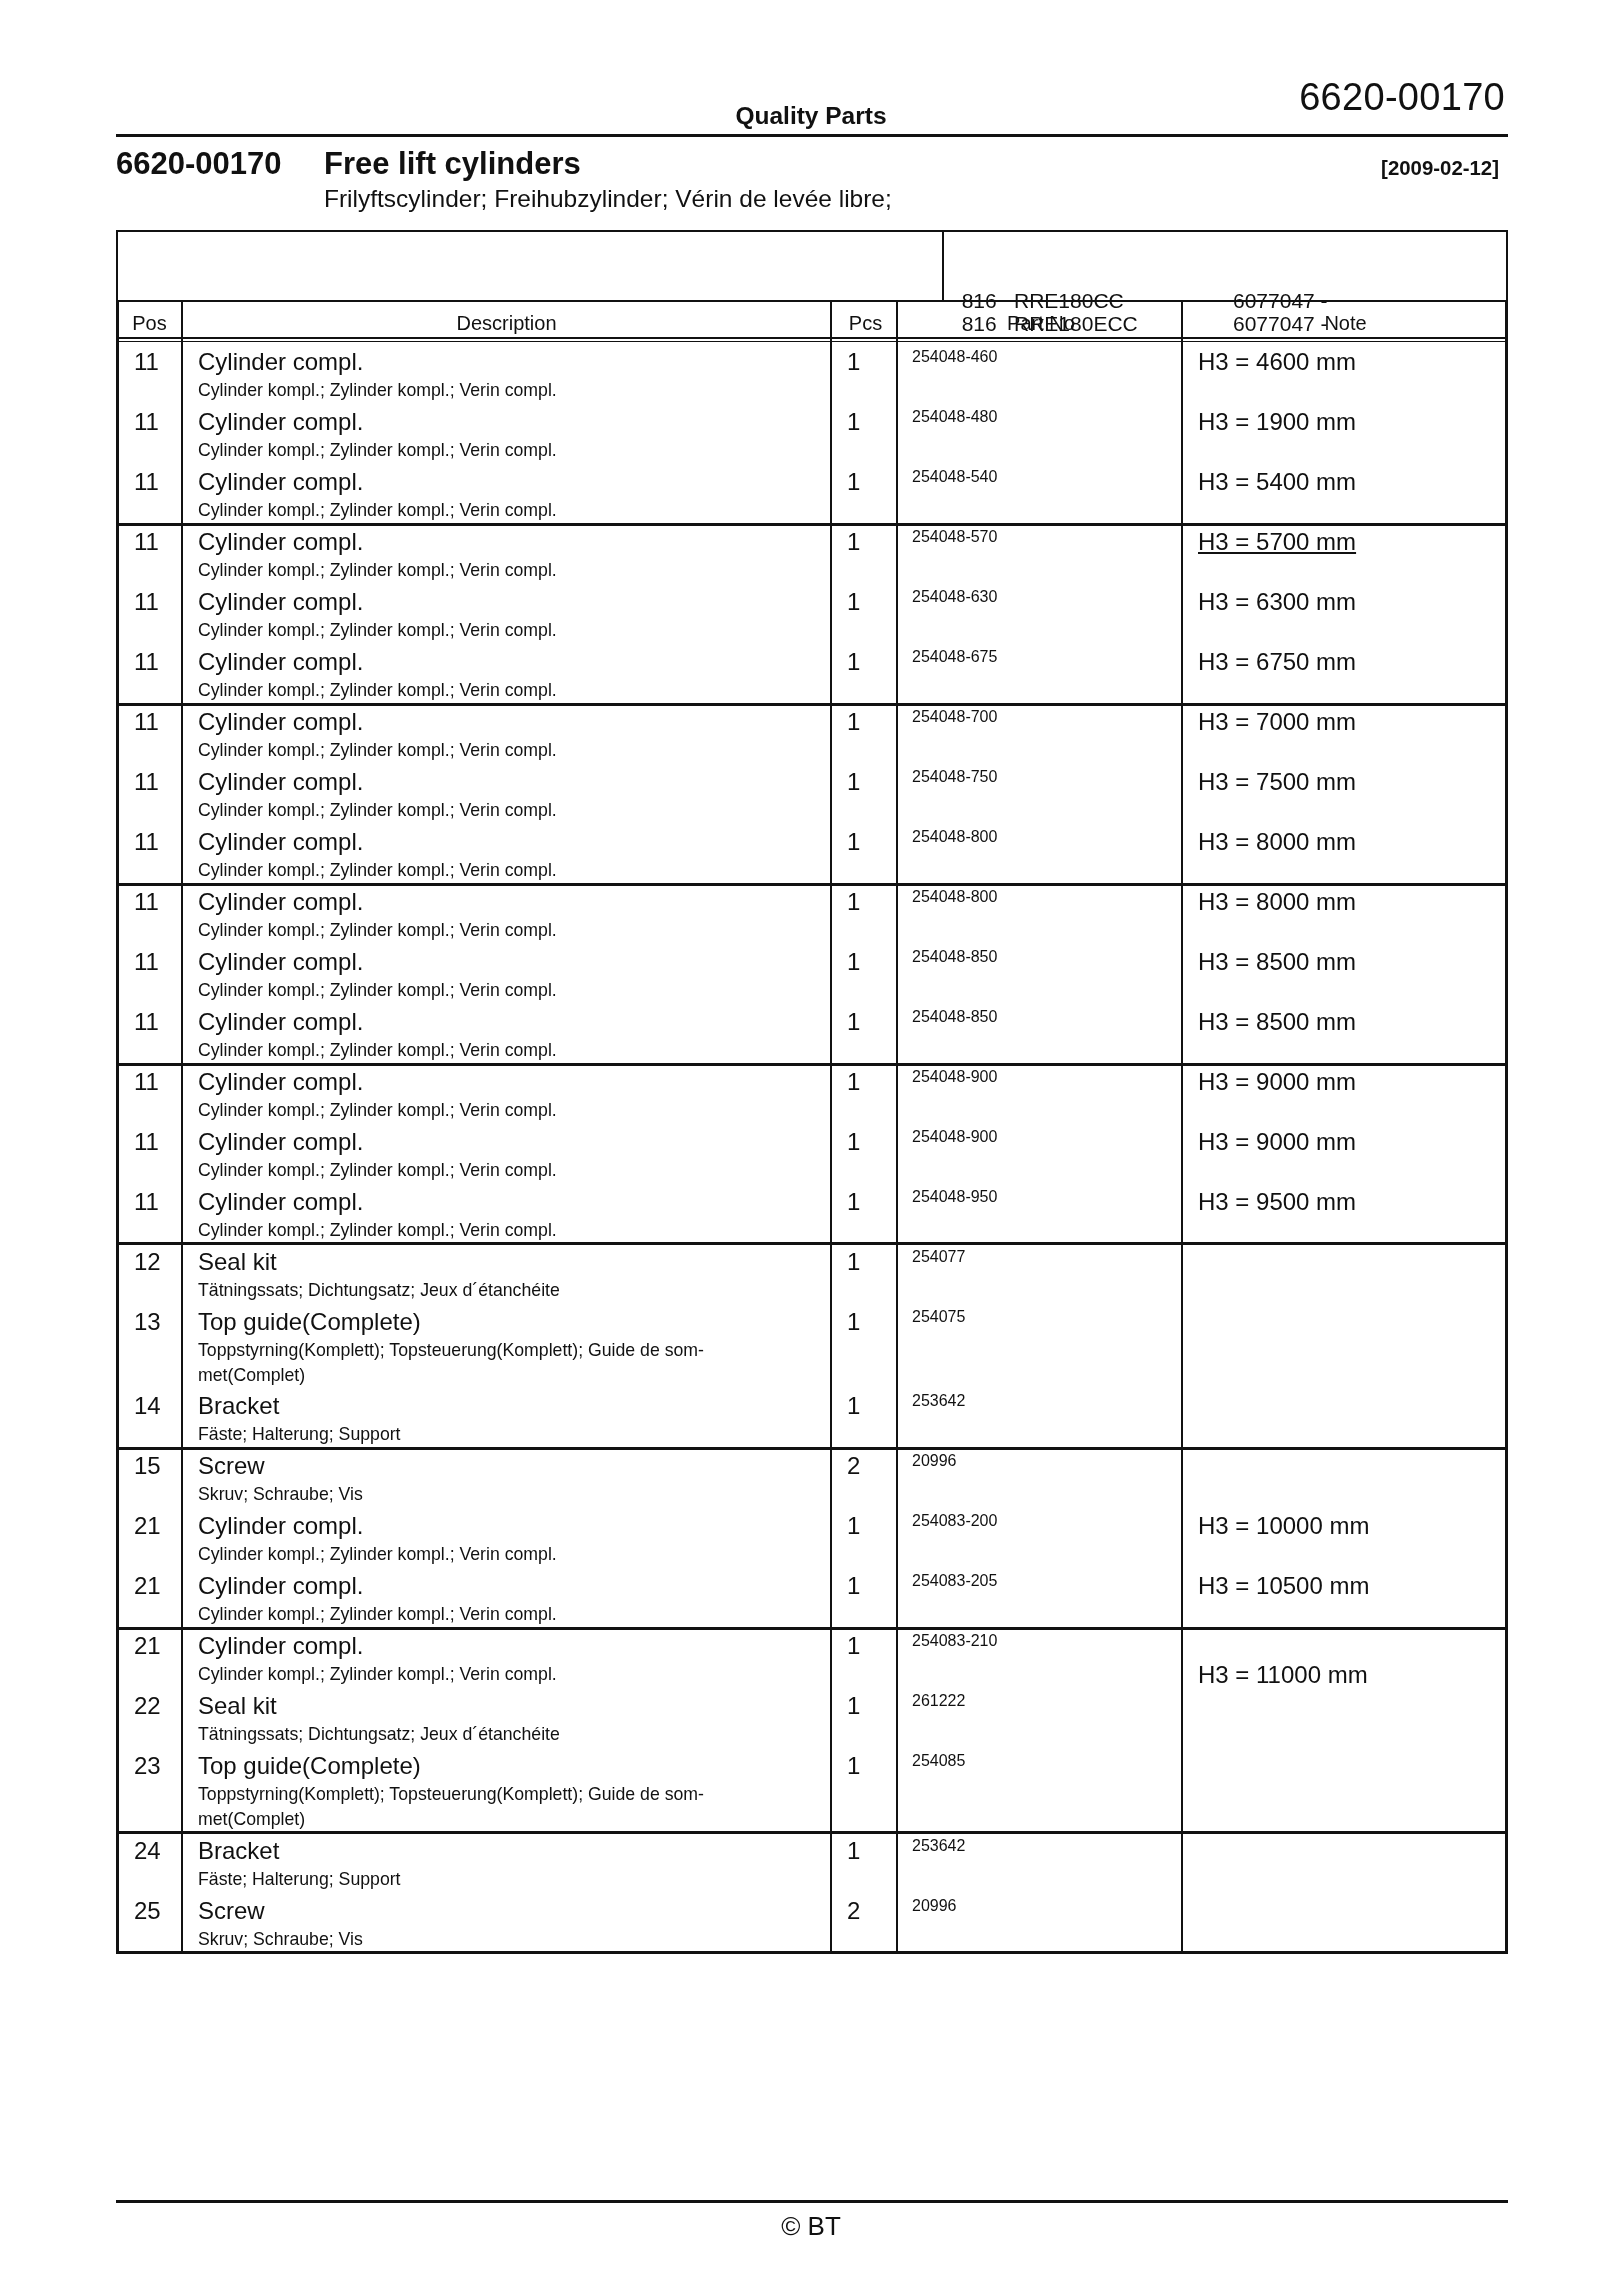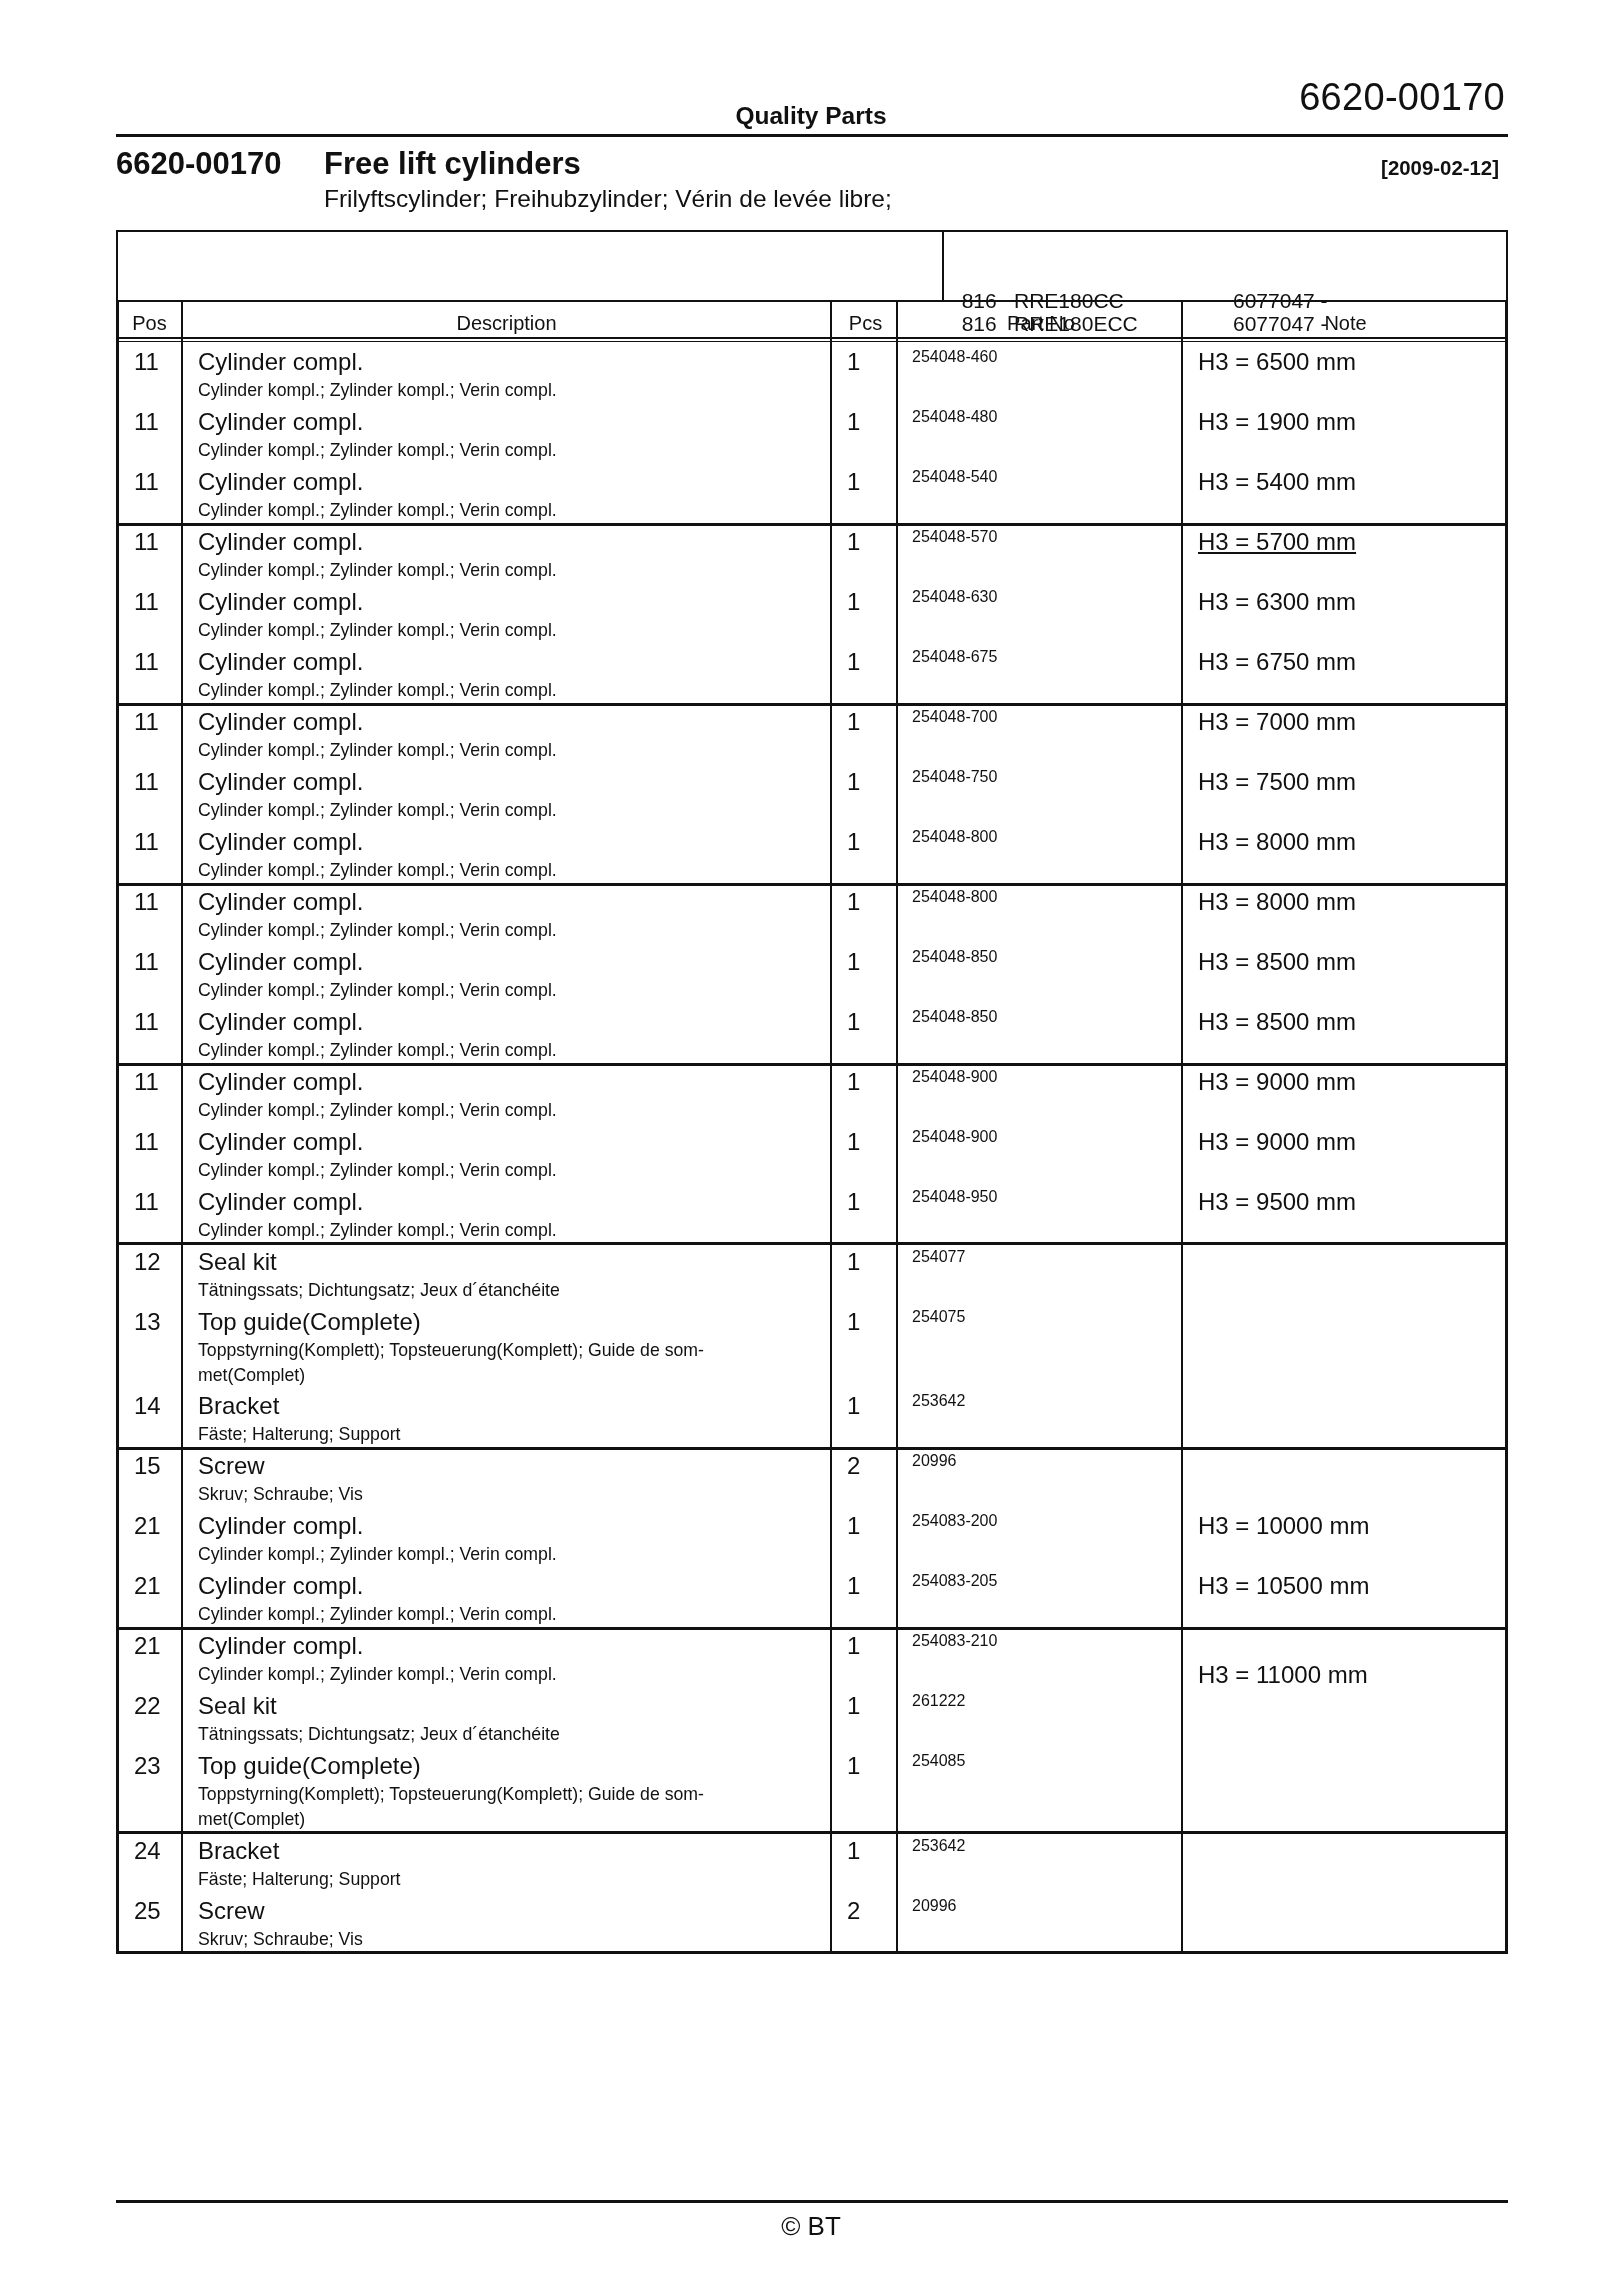--- a/index.html
+++ b/index.html
@@ -67,21 +67,21 @@
 <div class="abs hdr-line" style="top:337px;"></div>
 <div class="abs hdr-line" style="top:341px; height:1.4px;"></div>
 
 <div id="rows">
     <div></div>
     <div class="pos" style="left: 134px; top: 348px;">11</div>
     <div class="desc-main" style="left: 198px; top: 348px;">Cylinder compl.</div>
     <div class="desc-sub" style="left: 198px; top: 378px; white-space: pre-line;">Cylinder kompl.; Zylinder kompl.; Verin compl.</div>
     <div class="pcs" style="left: 847px; top: 348px;">1</div>
     <div class="partno" style="left: 912px; top: 348px;">254048-460</div>
-    <div class="note" style="left: 1198px; top: 348px;">H3 = 6500 mm</div>
+    <div class="note" style="left: 1198px; top: 348px;">H3 = 4600 mm</div>
     <div></div>
     <div class="pos" style="left: 134px; top: 408px;">11</div>
     <div class="desc-main" style="left: 198px; top: 408px;">Cylinder compl.</div>
     <div class="desc-sub" style="left: 198px; top: 438px; white-space: pre-line;">Cylinder kompl.; Zylinder kompl.; Verin compl.</div>
     <div class="pcs" style="left: 847px; top: 408px;">1</div>
     <div class="partno" style="left: 912px; top: 408px;">254048-480</div>
     <div class="note" style="left: 1198px; top: 408px;">H3 = 1900 mm</div>
     <div></div>
     <div class="pos" style="left: 134px; top: 468px;">11</div>
     <div class="desc-main" style="left: 198px; top: 468px;">Cylinder compl.</div>

